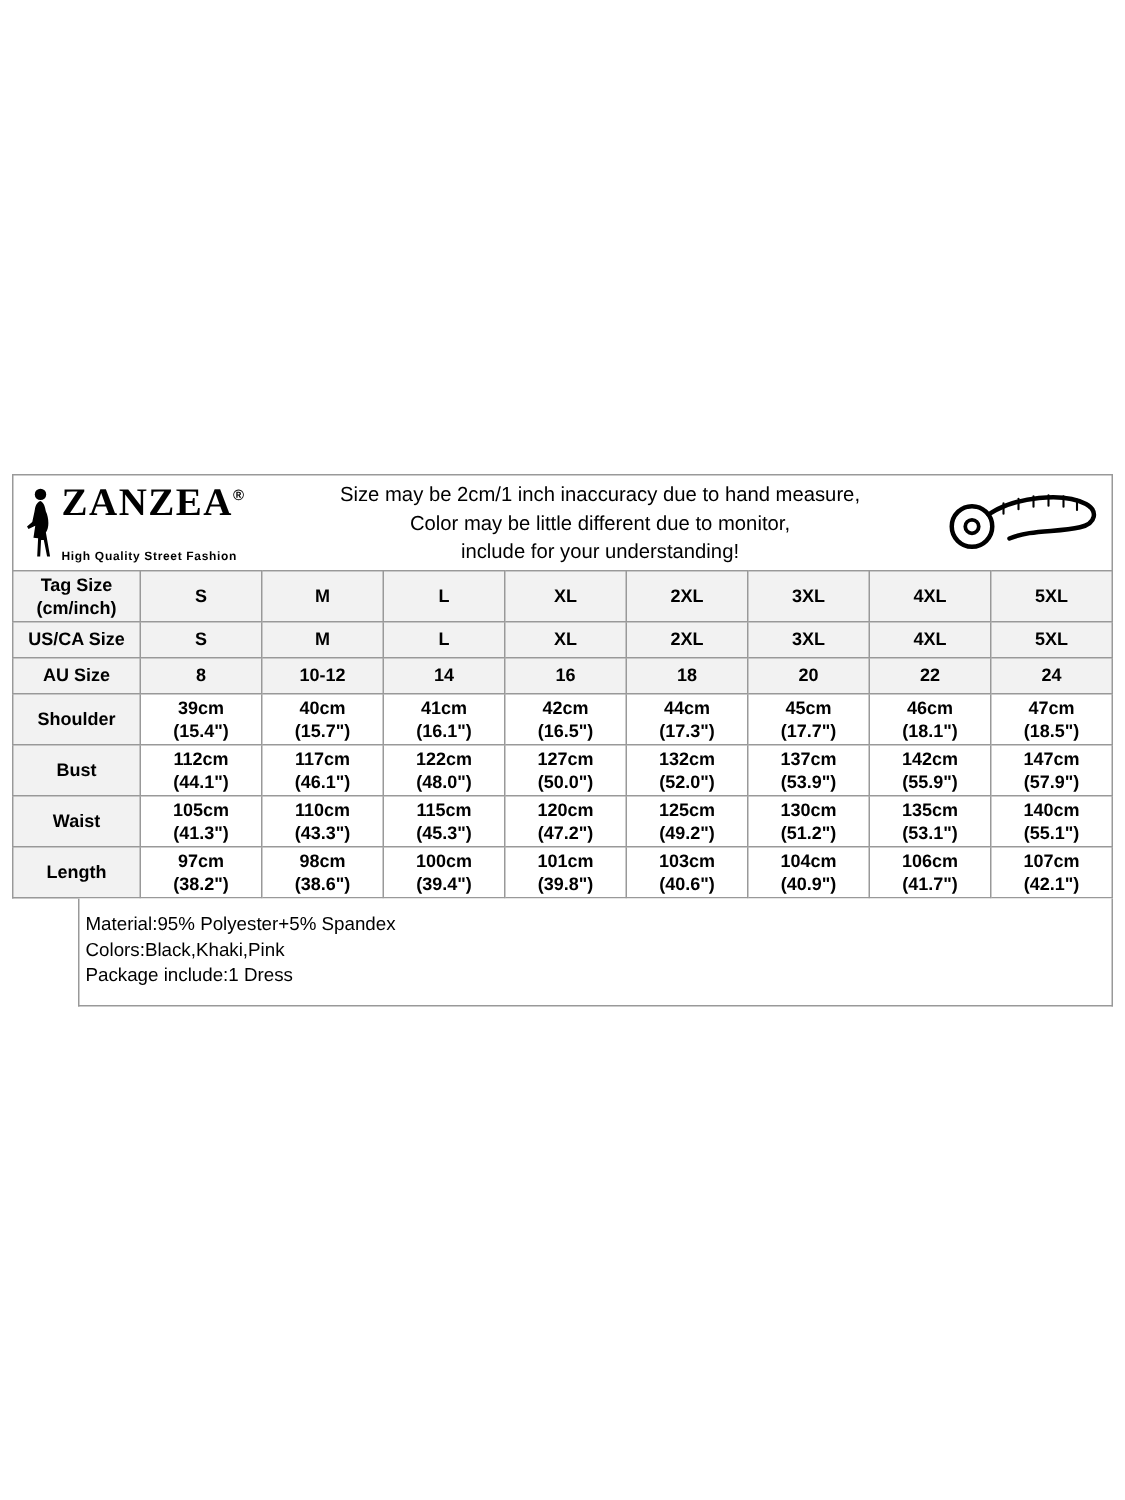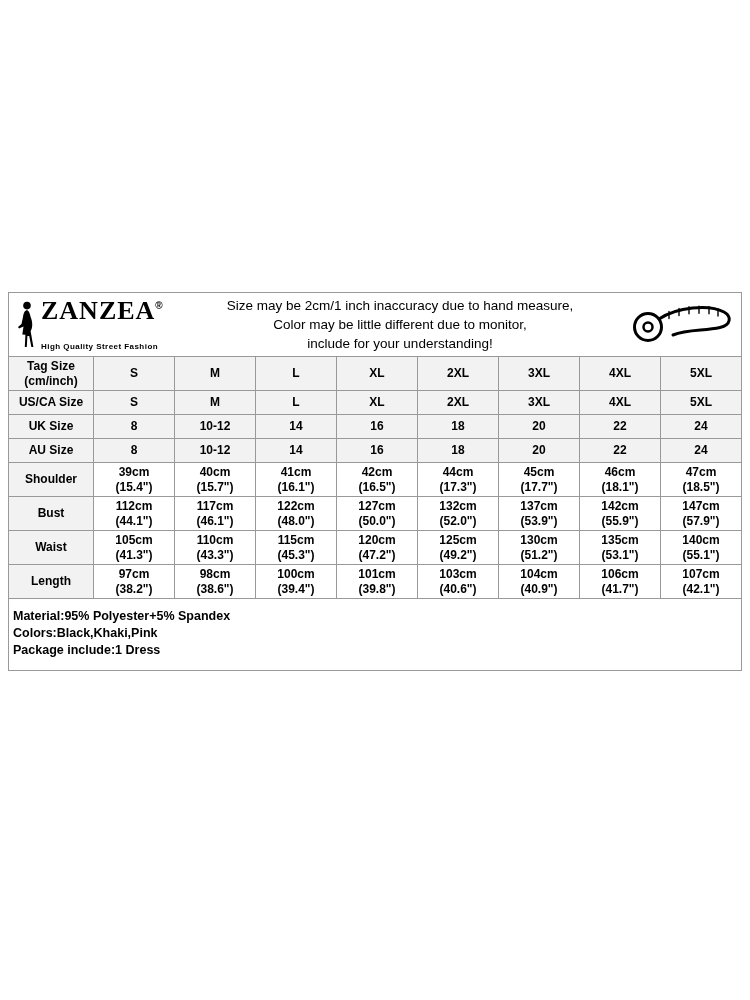--- a/index.html
+++ b/index.html
@@ -1,20 +1,20 @@
 <!DOCTYPE html>
 <html><head>
 <meta charset="utf-8">
 <style>
   * { margin:0; padding:0; box-sizing:border-box; }
   html,body { width:750px; height:1000px; background:#ffffff; color:#000;
               font-family:"Liberation Sans", sans-serif; }
   body { position:relative; }
 
-  .sheet { position:absolute; top:292px; left:8px; width:734px; }
+  .sheet { position:absolute; top:316px; left:8px; width:734px; }
 
   
   .top-row { display:flex; align-items:center; height:64px;
              border:1px solid #999; border-bottom:none; background:#fff; }
   .logo-block { width:170px; display:flex; align-items:center; gap:3px; padding-left:7px; }
   .logo-figure svg { display:block; }
   .logo-text { display:flex; flex-direction:column; line-height:1; }
   .brand-name { font-family:"Liberation Serif", serif; font-weight:bold;
                 font-size:26px; letter-spacing:1px; white-space:nowrap; }
   .brand-name sup { font-size:10px; font-family:"Liberation Sans", sans-serif; }
@@ -29,21 +29,21 @@
                   font-size:12px; vertical-align:middle; padding:1px 0; background:#fff; }
   tr.hdr { height:24px; }
   tr.hdr.tall { height:34px; }
   tr.hdr td { background:#f2f2f2; }
   tr.meas { height:34px; }
   td.label { background:#f2f2f2 !important; }
   .cl { display:block; line-height:15px; }
 
   
   .details { border:1px solid #999; border-top:none; padding:9px 4px 11px 4px;
-             font-weight:bold; font-size:12.5px; background:#fff; }
+             font-weight:normal; font-size:12.5px; background:#fff;margin-left:44px; }
   .details div { line-height:17px; }
 </style>
 </head>
 <body>
 
 <div class="sheet">
 
   <div class="top-row">
 
     <div class="logo-block">
@@ -147,49 +147,20 @@
           </td>
           <td>
             <span class="cl">4XL</span>
           </td>
           <td>
             <span class="cl">5XL</span>
           </td>
         </tr>
         <tr class="hdr">
           <td class="label">
-            <span class="cl">UK Size</span>
-          </td>
-          <td>
-            <span class="cl">8</span>
-          </td>
-          <td>
-            <span class="cl">10-12</span>
-          </td>
-          <td>
-            <span class="cl">14</span>
-          </td>
-          <td>
-            <span class="cl">16</span>
-          </td>
-          <td>
-            <span class="cl">18</span>
-          </td>
-          <td>
-            <span class="cl">20</span>
-          </td>
-          <td>
-            <span class="cl">22</span>
-          </td>
-          <td>
-            <span class="cl">24</span>
-          </td>
-        </tr>
-        <tr class="hdr">
-          <td class="label">
             <span class="cl">AU Size</span>
           </td>
           <td>
             <span class="cl">8</span>
           </td>
           <td>
             <span class="cl">10-12</span>
           </td>
           <td>
             <span class="cl">14</span>

